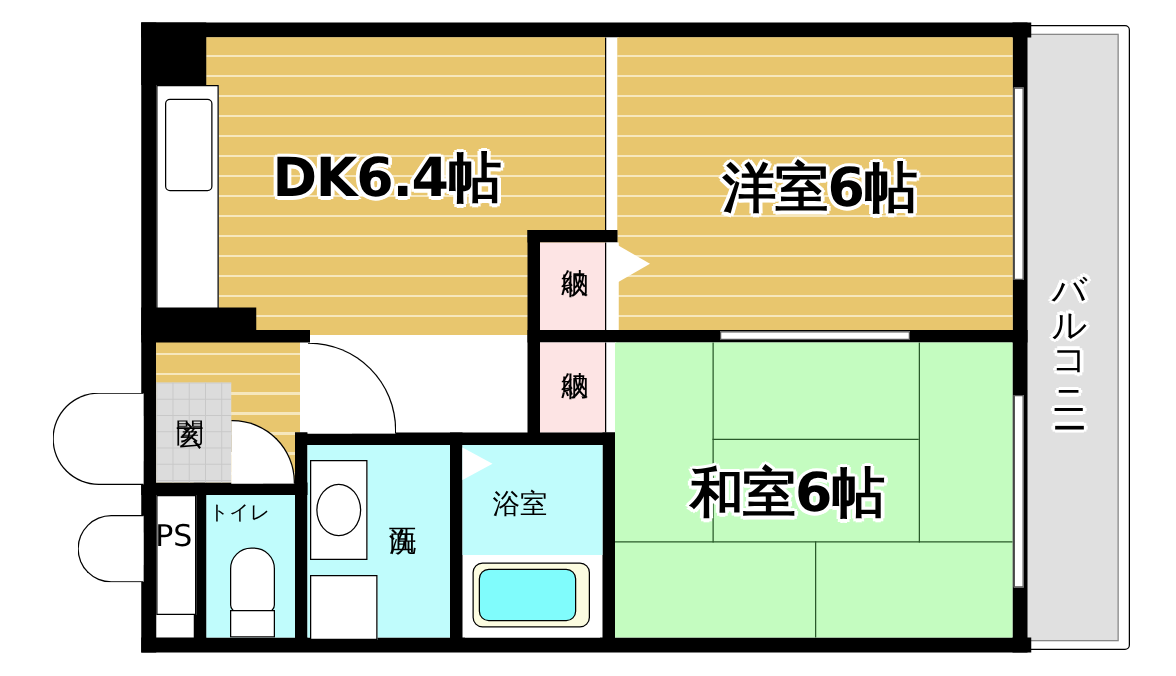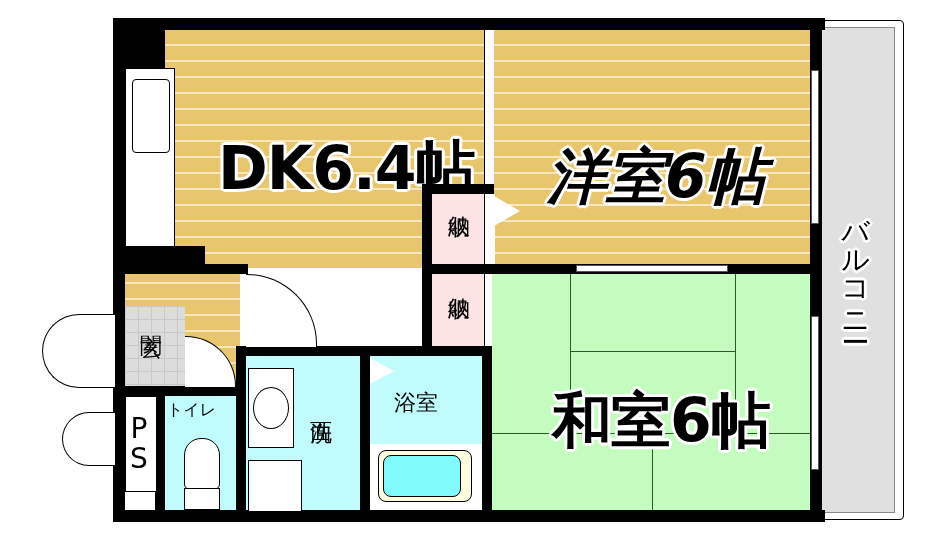--- a/index.html
+++ b/index.html
@@ -6,21 +6,21 @@
   body{width:941px;height:541px;position:relative;overflow:hidden;font-family:"DejaVu Sans",sans-serif;}
   .abs{position:absolute;}
   .wall{position:absolute;background:#000;}
   .wood{background-color:#e8c66e;background-image:repeating-linear-gradient(to bottom,#e8c66e 0px,#e8c66e 14px,#f6e7bd 14px,#f6e7bd 16px);}
   .tatami{background:#c4fcc0;}
   .wet{background:#c0fcfc;}
   .pink{background:#fde4e4;}
   .entry{background:#dcdcdc;background-image:linear-gradient(#c8c8c8 1px,transparent 1px),linear-gradient(90deg,#c8c8c8 1px,transparent 1px);background-size:13px 13px;}
   .label{position:absolute;color:#000;font-weight:bold;white-space:nowrap;
     text-shadow:-3px 0 #fff,3px 0 #fff,0 -3px #fff,0 3px #fff,-2px -2px #fff,2px 2px #fff,-2px 2px #fff,2px -2px #fff;}
-  .big{font-size:60px;letter-spacing:-1px;margin-top:15px;}
+  .big{font-size:43px;letter-spacing:-1px;}
   .mid{font-size:26px;}
   .small{font-size:22px;font-weight:normal;}
   .vert{writing-mode:vertical-rl;text-orientation:upright;}
   .win{position:absolute;background:#fff;border:1px solid #555;}
   .tline{position:absolute;background:#2a5a2a;}
 </style>
 </head>
 <body>
 
 <div class="abs" style="left:818px;top:20px;width:84px;height:498px;border:1px solid #000;border-radius:4px;background:#fff;">
@@ -39,21 +39,21 @@
 <div class="abs" style="left:125px;top:68px;width:48px;height:178px;background:#fff;border:1px solid #000;">
   <div class="abs" style="left:6px;top:10px;width:36px;height:72px;border:1px solid #000;border-radius:4px;"></div>
 </div>
 <div class="wall" style="left:113px;top:246px;width:92px;height:22px;"></div>
 <div class="wall" style="left:113px;top:264px;width:135px;height:10px;"></div>
 <div class="label big" style="left:218px;top:114px;">DK6.4帖</div>
 
 <div class="abs" style="left:484px;top:30px;width:10px;height:156px;background:#fff;border-left:1px solid #000;border-right:1px solid #000;"></div>
 
 <div class="abs wood" style="left:494px;top:30px;width:316px;height:236px;"></div>
-<div class="label big" style="left:547px;top:122px;font-style:italic;">洋室6帖</div>
+<div class="label big" style="left:578px;top:122px;">洋室6帖</div>
 <div class="win" style="left:811px;top:70px;width:6px;height:152px;"></div>
 
 <div class="wall" style="left:422px;top:184px;width:72px;height:10px;"></div>
 <div class="wall" style="left:422px;top:184px;width:10px;height:168px;"></div>
 <div class="abs pink" style="left:432px;top:194px;width:52px;height:70px;"></div>
 <div class="label small vert" style="left:444px;top:198px;text-shadow:none;">収納</div>
 <div class="abs" style="left:484px;top:194px;width:10px;height:70px;background:#fff;border-left:1px solid #000;"></div>
 <div class="abs" style="left:494px;top:196px;width:0;height:0;border-top:15px solid transparent;border-bottom:15px solid transparent;border-left:26px solid #fff;"></div>
 <div class="wall" style="left:422px;top:264px;width:400px;height:10px;"></div>
 <div class="abs pink" style="left:432px;top:274px;width:52px;height:72px;"></div>
@@ -99,14 +99,14 @@
 <div class="label small" style="left:167px;top:400px;font-size:16px;text-shadow:none;">トイレ</div>
 <div class="abs" style="left:184px;top:438px;width:34px;height:50px;background:#fff;border:1px solid #000;border-radius:17px 17px 6px 6px;"></div>
 <div class="abs" style="left:184px;top:488px;width:34px;height:20px;background:#fff;border:1px solid #000;"></div>
 
 <div class="abs entry" style="left:125px;top:306px;width:60px;height:80px;"></div>
 <div class="label small vert" style="left:136px;top:318px;text-shadow:none;">玄関</div>
 <div class="abs" style="left:42px;top:314px;width:72px;height:72px;background:#fff;border-top-left-radius:72px;border-bottom-left-radius:72px;border:1px solid #000;border-right:none;"></div>
 <div class="abs" style="left:185px;top:336px;width:50px;height:50px;background:#fff;border-top-right-radius:50px;border-top:1px solid #000;border-right:1px solid #000;"></div>
 
 <div class="abs" style="left:125px;top:396px;width:30px;height:94px;background:#fff;border:1px solid #000;"></div>
-<div class="label small" style="left:122px;top:414px;width:34px;word-break:break-all;white-space:normal;line-height:30px;font-size:28px;text-align:center;text-shadow:none;">PS</div>
+<div class="label small" style="left:122px;top:414px;width:34px;word-break:break-all;white-space:normal;line-height:30px;font-size:24px;text-align:center;text-shadow:none;">PS</div>
 <div class="abs" style="left:62px;top:412px;width:52px;height:52px;background:#fff;border-top-left-radius:52px;border-bottom-left-radius:52px;border:1px solid #000;border-right:none;"></div>
 
 </body></html>

